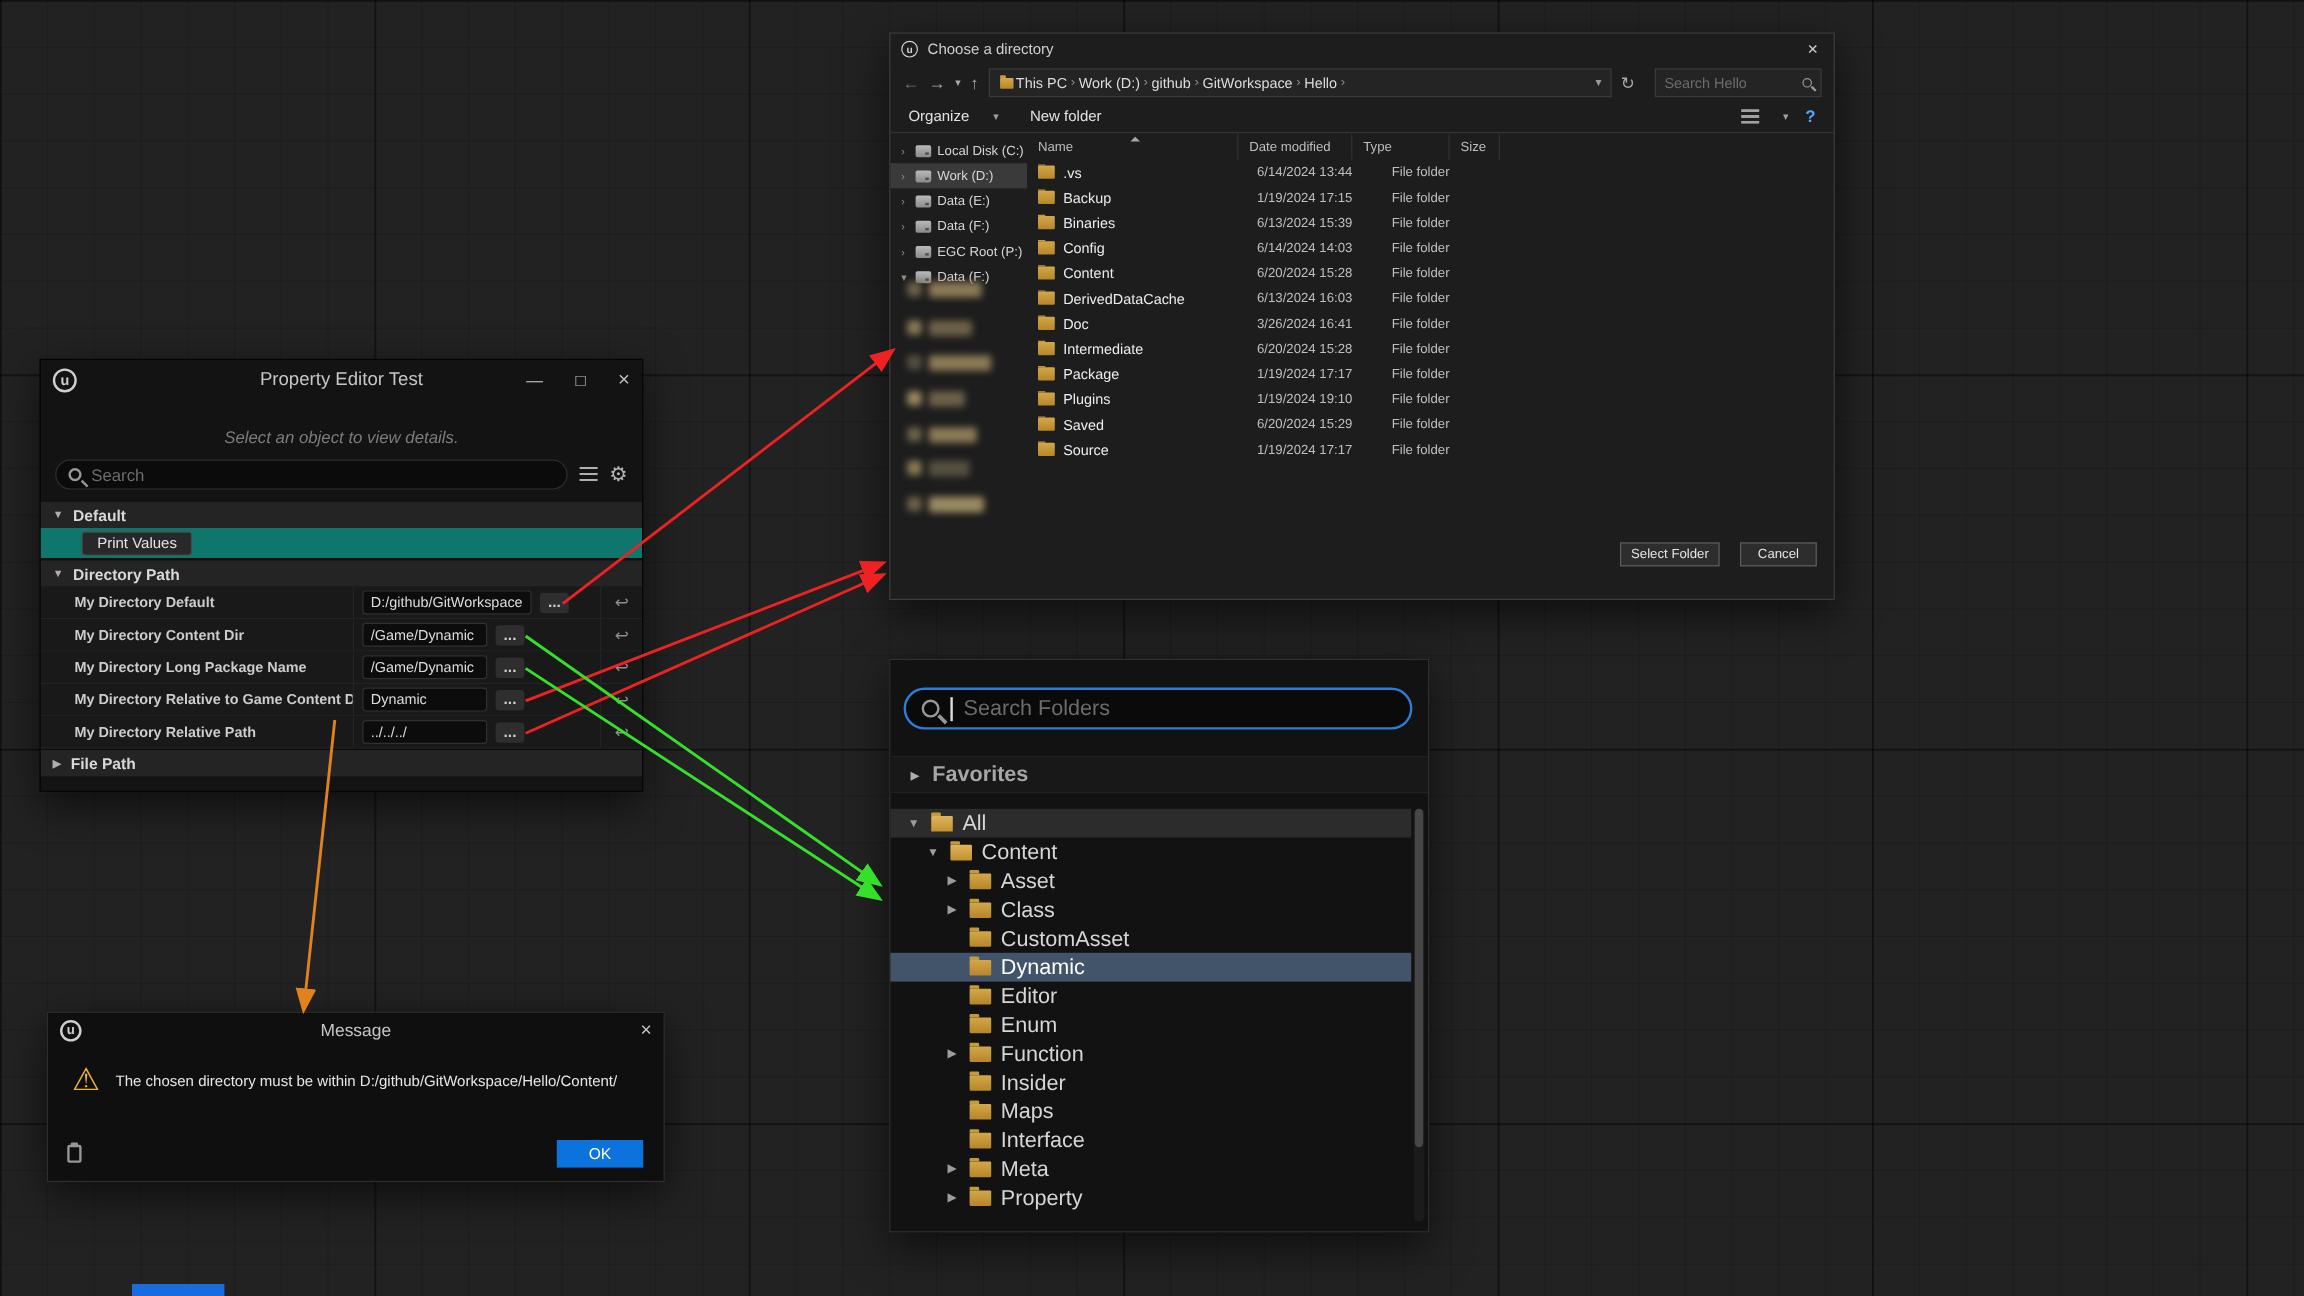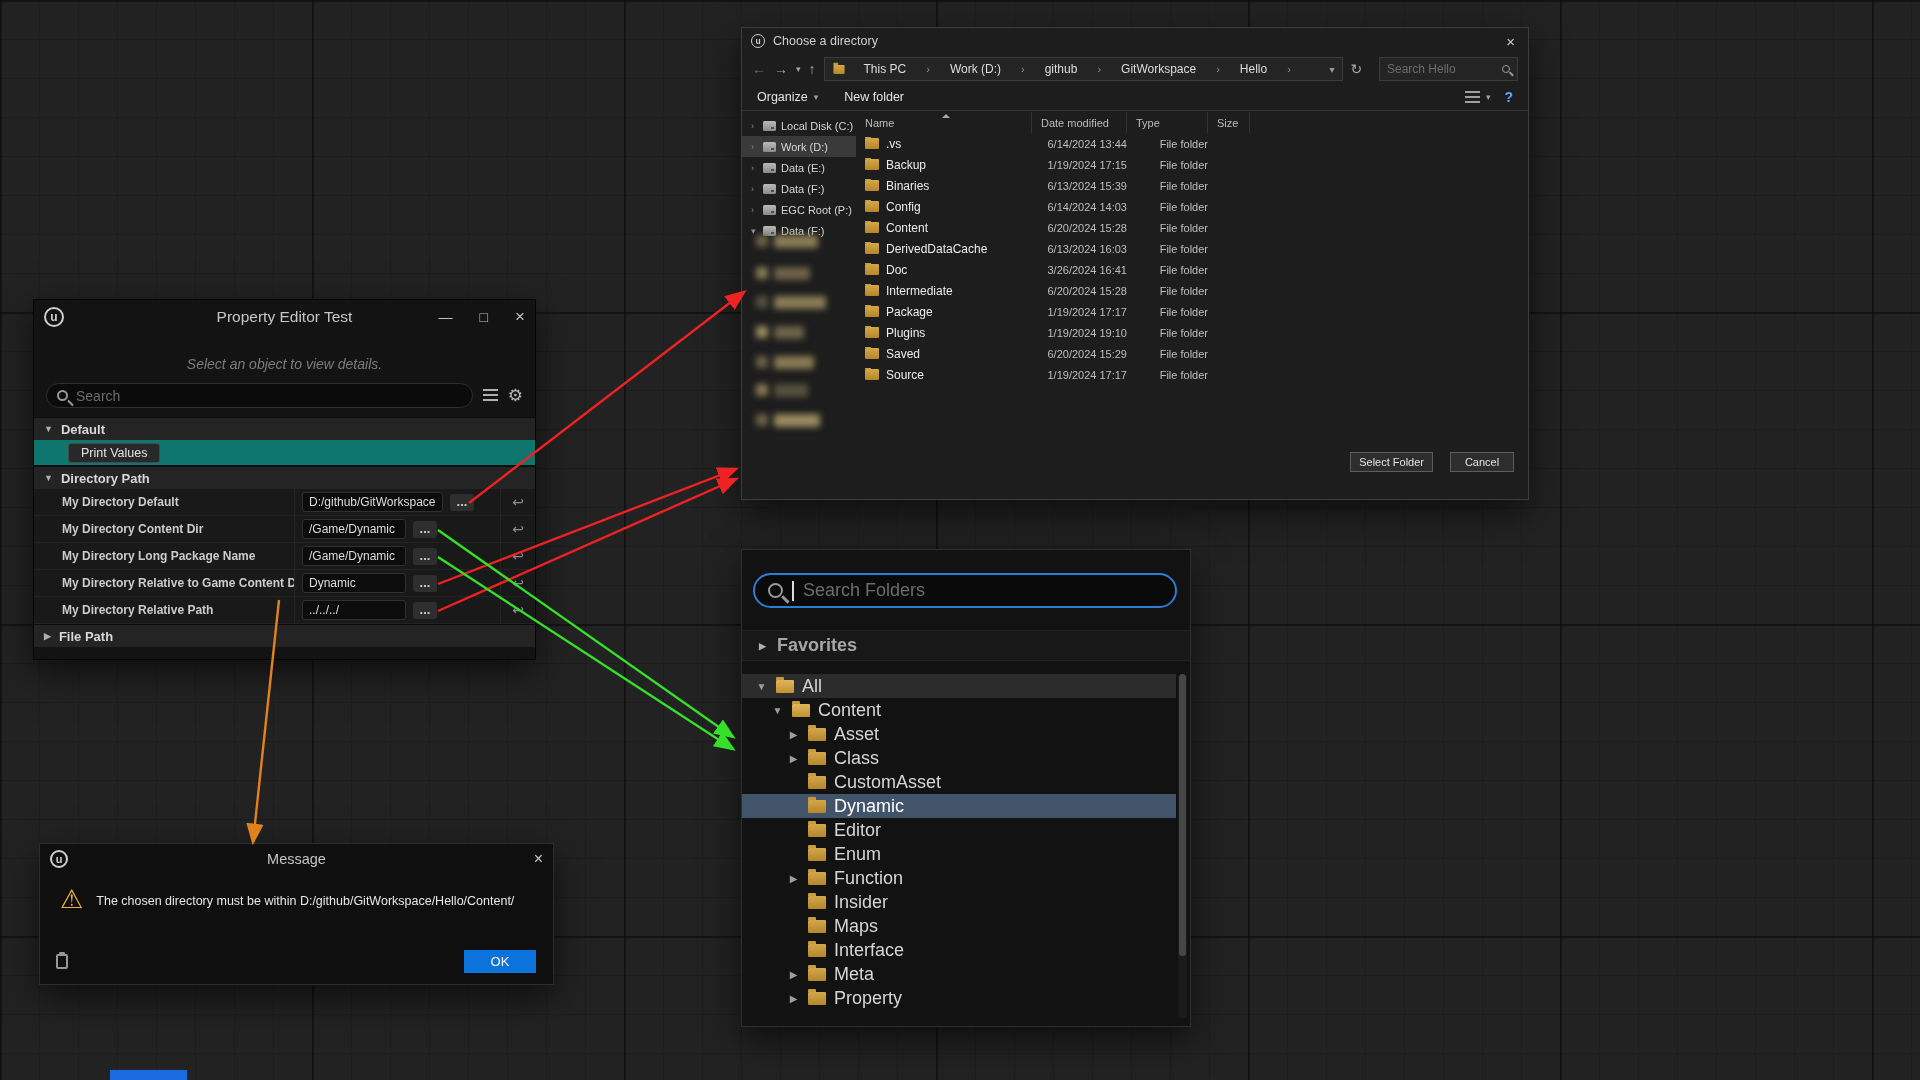--- a/index.html
+++ b/index.html
@@ -61,28 +61,28 @@
 
   
   #file-dialog { left: 741px; top: 27px; width: 788px; height: 473px; background: #1d1d1d; border: 1px solid #3d3d3d; color: #d8d8d8; z-index: 10; }
   .fd-titlebar { height: 26px; display: flex; align-items: center; gap: 8px; padding: 0 9px; font-size: 12.5px; color: #cfcfcf; }
   .fd-close { margin-left: auto; color: #cccccc; font-size: 15px; padding: 0 4px; }
   .fd-nav { height: 30px; display: flex; align-items: center; gap: 8px; padding: 0 10px; }
   .navic { font-size: 14px; color: #a8a8a8; line-height: 1; }
   .navic.dim { color: #6f6f6f; }
   .navic.dd { font-size: 9px; }
   .fd-crumbbar { width: 519px; height: 24px; background: #242424; border: 1px solid #3a3a3a; display: flex; align-items: center; gap: 1px; padding: 0 7px; font-size: 12px; color: #dcdcdc; flex: none; }
-  .crumb { padding: 0 17px; white-space: nowrap; }
+  .crumb { padding: 0 0; white-space: nowrap; }
   .crumb-sep { color: #8f8f8f; font-size: 11px; padding: 0 2px; }
   .crumb-dd { margin-left: auto; color: #9a9a9a; font-size: 10px; }
   .fd-refresh { color: #a8a8a8; font-size: 14px; }
   .fd-search { margin-left: auto; width: 139px; height: 24px; background: #242424; border: 1px solid #3a3a3a; display: flex; align-items: center; gap: 4px; padding: 0 7px; }
   .fd-search input { flex: 1; min-width: 0; background: transparent; border: 0; outline: 0; color: #dddddd; font-size: 12px; }
   .fd-toolbar { height: 27px; display: flex; align-items: center; gap: 26px; padding: 0 15px; font-size: 12.5px; color: #e2e2e2; border-bottom: 1px solid #333333; }
-  .tb-item { display: flex; align-items: center; gap: 6px; }
+  .tb-item { display: flex; align-items: center; gap: 20px; }
   .tb-right { margin-left: auto; display: flex; align-items: center; gap: 14px; }
   .view-icon { width: 15px; height: 12px; background: repeating-linear-gradient(to bottom, #a0a0a0 0 2px, transparent 2px 5px); }
   .dd-sm { font-size: 9px; color: #a0a0a0; }
   .help-q { color: #58a6ff; font-size: 14px; font-weight: bold; }
   .fd-body { position: absolute; top: 84px; bottom: 61px; left: 0; right: 0; }
   .fd-tree { position: absolute; left: 0; top: 0; bottom: 0; width: 114px; overflow: hidden; font-size: 11px; color: #d6d6d6; padding-top: 3px; }
   .fd-titem { height: 21px; display: flex; align-items: center; gap: 5px; padding-left: 9px; white-space: nowrap; }
   .fd-titem.sel { background: #3a3a3a; }
   .chev { color: #8e8e8e; font-size: 9px; width: 7px; flex: none; }
   .drive { width: 13px; height: 10px; flex: none; background: linear-gradient(#b9b9b9, #8a8a8a); border-radius: 1.5px; position: relative; }

